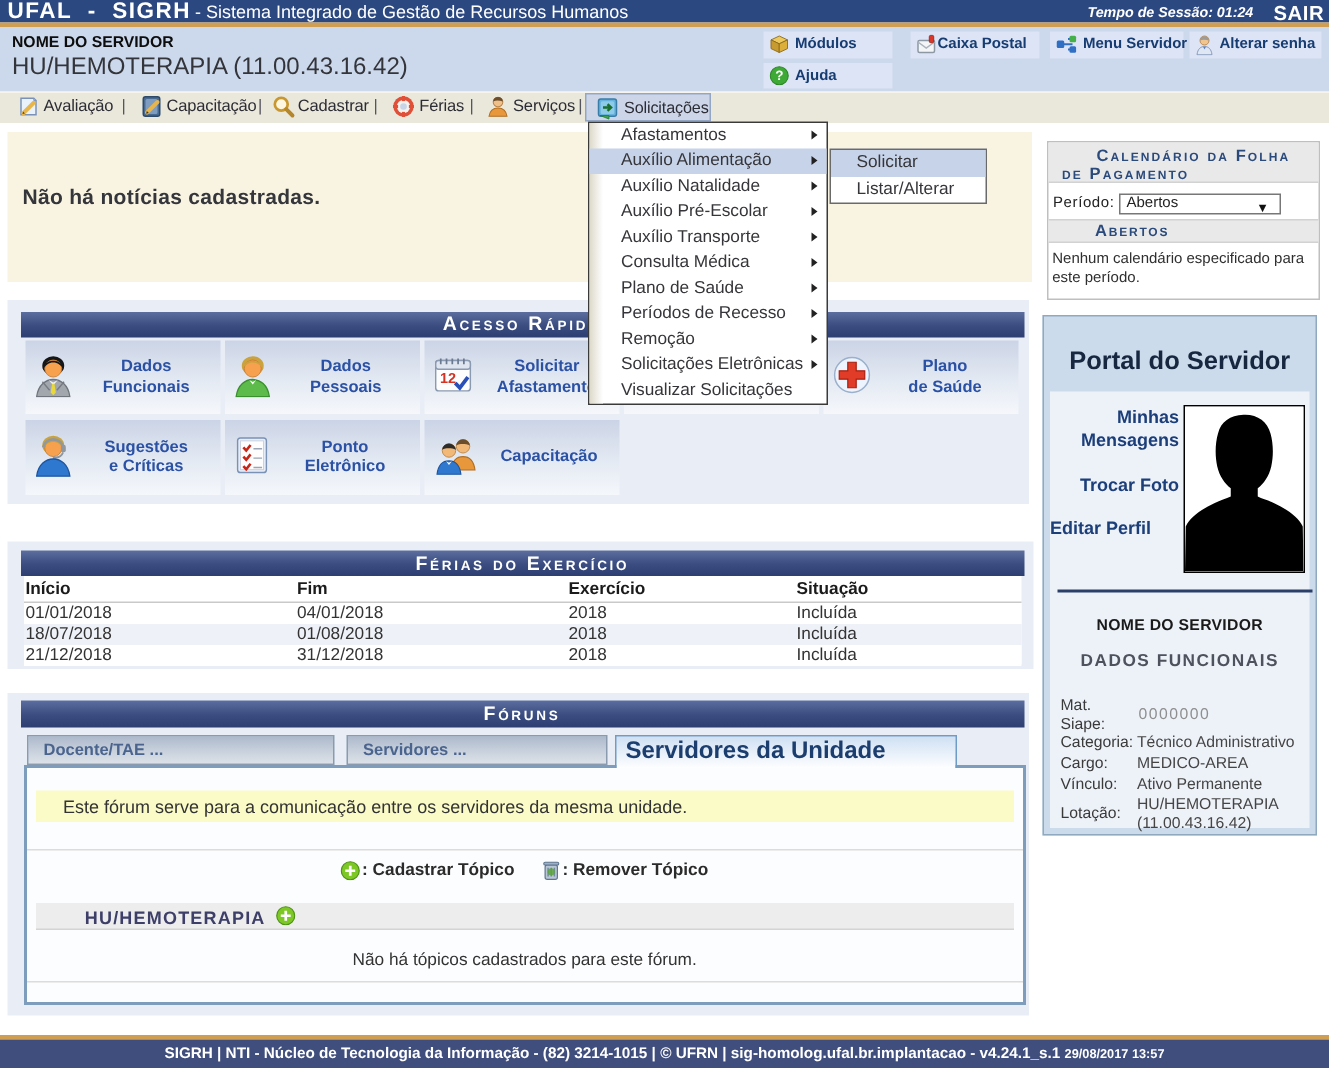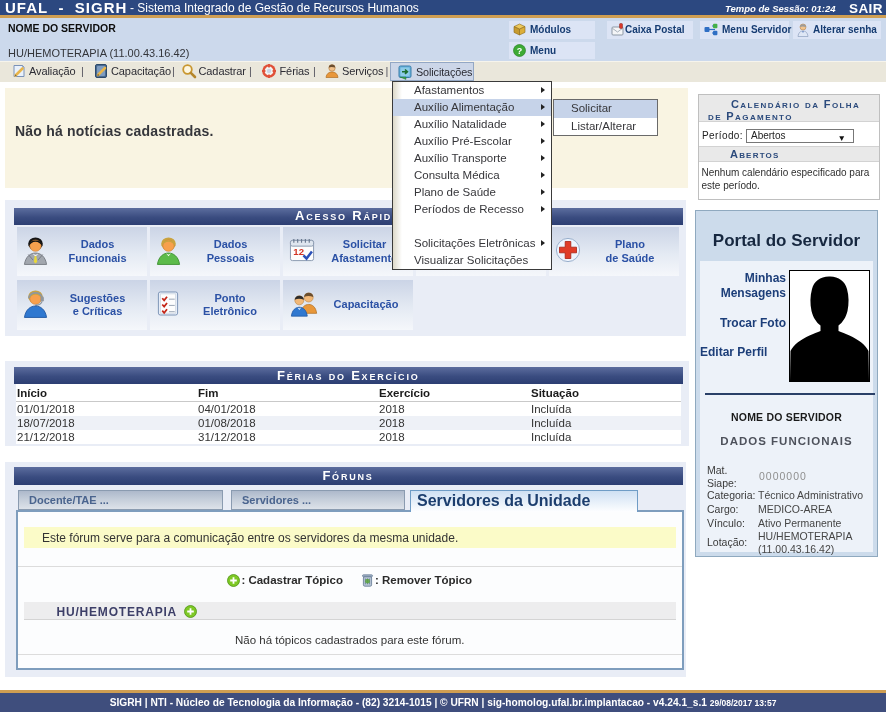--- a/index.html
+++ b/index.html
@@ -14,21 +14,21 @@
 </style></head><body>
 
 <div class="a" style="left:0;top:0;width:886px;height:15px;background:#2c4880"></div>
 <div class="a" style="left:5px;top:-1px;color:#fff;font-weight:bold;font-size:15px;letter-spacing:1px">UFAL&nbsp; - &nbsp;SIGRH</div>
 <div class="a" style="left:130px;top:1px;color:#fff;font-size:12px">- Sistema Integrado de Gestão de Recursos Humanos</div>
 <div class="a" style="left:725px;top:3px;color:#fff;font-weight:bold;font-style:italic;font-size:9.5px">Tempo de Sessão: 01:24</div>
 <div class="a" style="left:849px;top:0.5px;color:#fff;font-weight:bold;font-size:13.5px;letter-spacing:.4px">SAIR</div>
 <div class="a" style="left:0;top:15px;width:886px;height:3px;background:#cf9e52"></div>
 <div class="a" style="left:0;top:18px;width:886px;height:43px;background:#ccd9ec"></div>
 <div class="a" style="left:8px;top:22px;font-size:10.5px;font-weight:bold;color:#0d0d0d">NOME DO SERVIDOR</div>
-<div class="a" style="left:8px;top:47px;font-size:11px;color:#33353a">HU/HEMOTERAPIA (11.00.43.16.42)</div>
+<div class="a" style="left:8px;top:36px;font-size:16px;color:#33353a">HU/HEMOTERAPIA (11.00.43.16.42)</div>
 
 <div class="a" style="left:509px;top:21px;width:86px;height:17.5px;background:#dce4f5;display:flex;align-items:center">
     <span style="margin-left:4px;display:inline-flex">
       <svg width="13" height="13" viewBox="0 0 13 13">
         <polygon points="6.5,1 12,3.6 6.5,6.2 1,3.6" fill="#edc95d" stroke="#8a6a1c" stroke-width=".6"></polygon>
         <polygon points="1,3.6 6.5,6.2 6.5,12 1,9.4" fill="#c79b2f" stroke="#8a6a1c" stroke-width=".6"></polygon>
         <polygon points="12,3.6 6.5,6.2 6.5,12 12,9.4" fill="#dcae3a" stroke="#8a6a1c" stroke-width=".6"></polygon>
       </svg>
     </span>
     <span style="margin-left:4px;font-size:10px;font-weight:bold;color:#163c72;white-space:nowrap">Módulos</span>
@@ -66,21 +66,21 @@
     </span>
     <span style="margin-left:4px;font-size:10px;font-weight:bold;color:#163c72;white-space:nowrap">Alterar senha</span>
   </div>
 <div class="a" style="left:509px;top:41.5px;width:86px;height:17.5px;background:#dce4f5;display:flex;align-items:center">
     <span style="margin-left:4px;display:inline-flex">
       <svg width="13" height="13" viewBox="0 0 13 13">
         <circle cx="6.5" cy="6.5" r="6" fill="#3daa35" stroke="#2c8526" stroke-width=".7"></circle>
         <text x="6.5" y="9.6" text-anchor="middle" font-size="9" font-weight="bold" fill="#fff" font-family="Liberation Sans">?</text>
       </svg>
     </span>
-    <span style="margin-left:4px;font-size:10px;font-weight:bold;color:#163c72;white-space:nowrap">Menu</span>
+    <span style="margin-left:4px;font-size:10px;font-weight:bold;color:#163c72;white-space:nowrap">Ajuda</span>
   </div>
 <div class="a" style="left:0;top:61px;width:886px;height:21px;background:#eae7db;border-top:1px solid #f6f4ec"></div>
 <div class="a" style="left:11px;top:63px;width:16px;height:16px"><svg width="16" height="16" viewBox="0 0 16 16">
       <path d="M3,2.5 h8.5 l1.5,1.5 v9.5 h-10 z" fill="#e9f1fb" stroke="#7a92b8"></path>
       <path d="M11.5,2.5 l1.5,1.5 h-1.5 z" fill="#c6d4e8" stroke="#7a92b8" stroke-width=".6"></path>
       <path d="M4.5,12.5 L11.5,5.5" stroke="#e8b54a" stroke-width="2.6" stroke-linecap="round"></path>
       <path d="M4,13 l1.6,-.4 -1.2,-1.2 z" fill="#4a4a4a"></path>
     </svg></div>
 <div class="a mi" style="left:29px;top:65px">Avaliação</div>
 <div class="a mi" style="left:81px;top:65px;color:#55555f">|</div>
@@ -325,18 +325,19 @@
 <div class="a" style="left:392px;top:81px;width:160px;height:189px;background:#fff;border:1px solid #3a3a3a;z-index:50">
 <div style="position:absolute;left:0;top:0;width:9px;height:100%;background:linear-gradient(90deg,#ddd9c9,#fff)"></div>
 <div class="dd" style="position:absolute;left:0;top:0px;width:100%;height:17px;line-height:17px;padding-left:21px">Afastamentos<span style="position:absolute;right:6px;top:5px;width:0;height:0;border-left:4px solid #222;border-top:3.5px solid transparent;border-bottom:3.5px solid transparent"></span></div>
 <div class="dd" style="position:absolute;left:0;top:17.0px;width:100%;height:17px;line-height:17px;background:#c6d3e9;padding-left:21px">Auxílio Alimentação<span style="position:absolute;right:6px;top:5px;width:0;height:0;border-left:4px solid #222;border-top:3.5px solid transparent;border-bottom:3.5px solid transparent"></span></div>
 <div class="dd" style="position:absolute;left:0;top:34.0px;width:100%;height:17px;line-height:17px;padding-left:21px">Auxílio Natalidade<span style="position:absolute;right:6px;top:5px;width:0;height:0;border-left:4px solid #222;border-top:3.5px solid transparent;border-bottom:3.5px solid transparent"></span></div>
 <div class="dd" style="position:absolute;left:0;top:51.0px;width:100%;height:17px;line-height:17px;padding-left:21px">Auxílio Pré-Escolar<span style="position:absolute;right:6px;top:5px;width:0;height:0;border-left:4px solid #222;border-top:3.5px solid transparent;border-bottom:3.5px solid transparent"></span></div>
 <div class="dd" style="position:absolute;left:0;top:85.0px;width:100%;height:17px;line-height:17px;padding-left:21px">Consulta Médica<span style="position:absolute;right:6px;top:5px;width:0;height:0;border-left:4px solid #222;border-top:3.5px solid transparent;border-bottom:3.5px solid transparent"></span></div>
 <div class="dd" style="position:absolute;left:0;top:68.0px;width:100%;height:17px;line-height:17px;padding-left:21px">Auxílio Transporte<span style="position:absolute;right:6px;top:5px;width:0;height:0;border-left:4px solid #222;border-top:3.5px solid transparent;border-bottom:3.5px solid transparent"></span></div>
 <div class="dd" style="position:absolute;left:0;top:102.0px;width:100%;height:17px;line-height:17px;padding-left:21px">Plano de Saúde<span style="position:absolute;right:6px;top:5px;width:0;height:0;border-left:4px solid #222;border-top:3.5px solid transparent;border-bottom:3.5px solid transparent"></span></div>
 <div class="dd" style="position:absolute;left:0;top:119.0px;width:100%;height:17px;line-height:17px;padding-left:21px">Períodos de Recesso<span style="position:absolute;right:6px;top:5px;width:0;height:0;border-left:4px solid #222;border-top:3.5px solid transparent;border-bottom:3.5px solid transparent"></span></div>
+<div class="dd" style="position:absolute;left:0;top:136.0px;width:100%;height:17px;line-height:17px;padding-left:21px">Remoção<span style="position:absolute;right:6px;top:5px;width:0;height:0;border-left:4px solid #222;border-top:3.5px solid transparent;border-bottom:3.5px solid transparent"></span></div>
 <div class="dd" style="position:absolute;left:0;top:153.0px;width:100%;height:17px;line-height:17px;padding-left:21px">Solicitações Eletrônicas<span style="position:absolute;right:6px;top:5px;width:0;height:0;border-left:4px solid #222;border-top:3.5px solid transparent;border-bottom:3.5px solid transparent"></span></div>
 <div class="dd" style="position:absolute;left:0;top:170.0px;width:100%;height:17px;line-height:17px;padding-left:21px">Visualizar Solicitações</div>
 </div>
 <div class="a" style="left:553px;top:99px;width:105px;height:37px;background:#fff;border:1px solid #6a6a6a;z-index:51">
 <div class="dd" style="position:absolute;left:0;top:0;width:100%;height:17.5px;line-height:17.5px;background:#c6d3e9;padding-left:17px">Solicitar</div>
 <div class="dd" style="position:absolute;left:0;top:17.5px;width:100%;height:17.5px;line-height:17.5px;padding-left:17px">Listar/Alterar</div>
 </div>
 </body></html>

